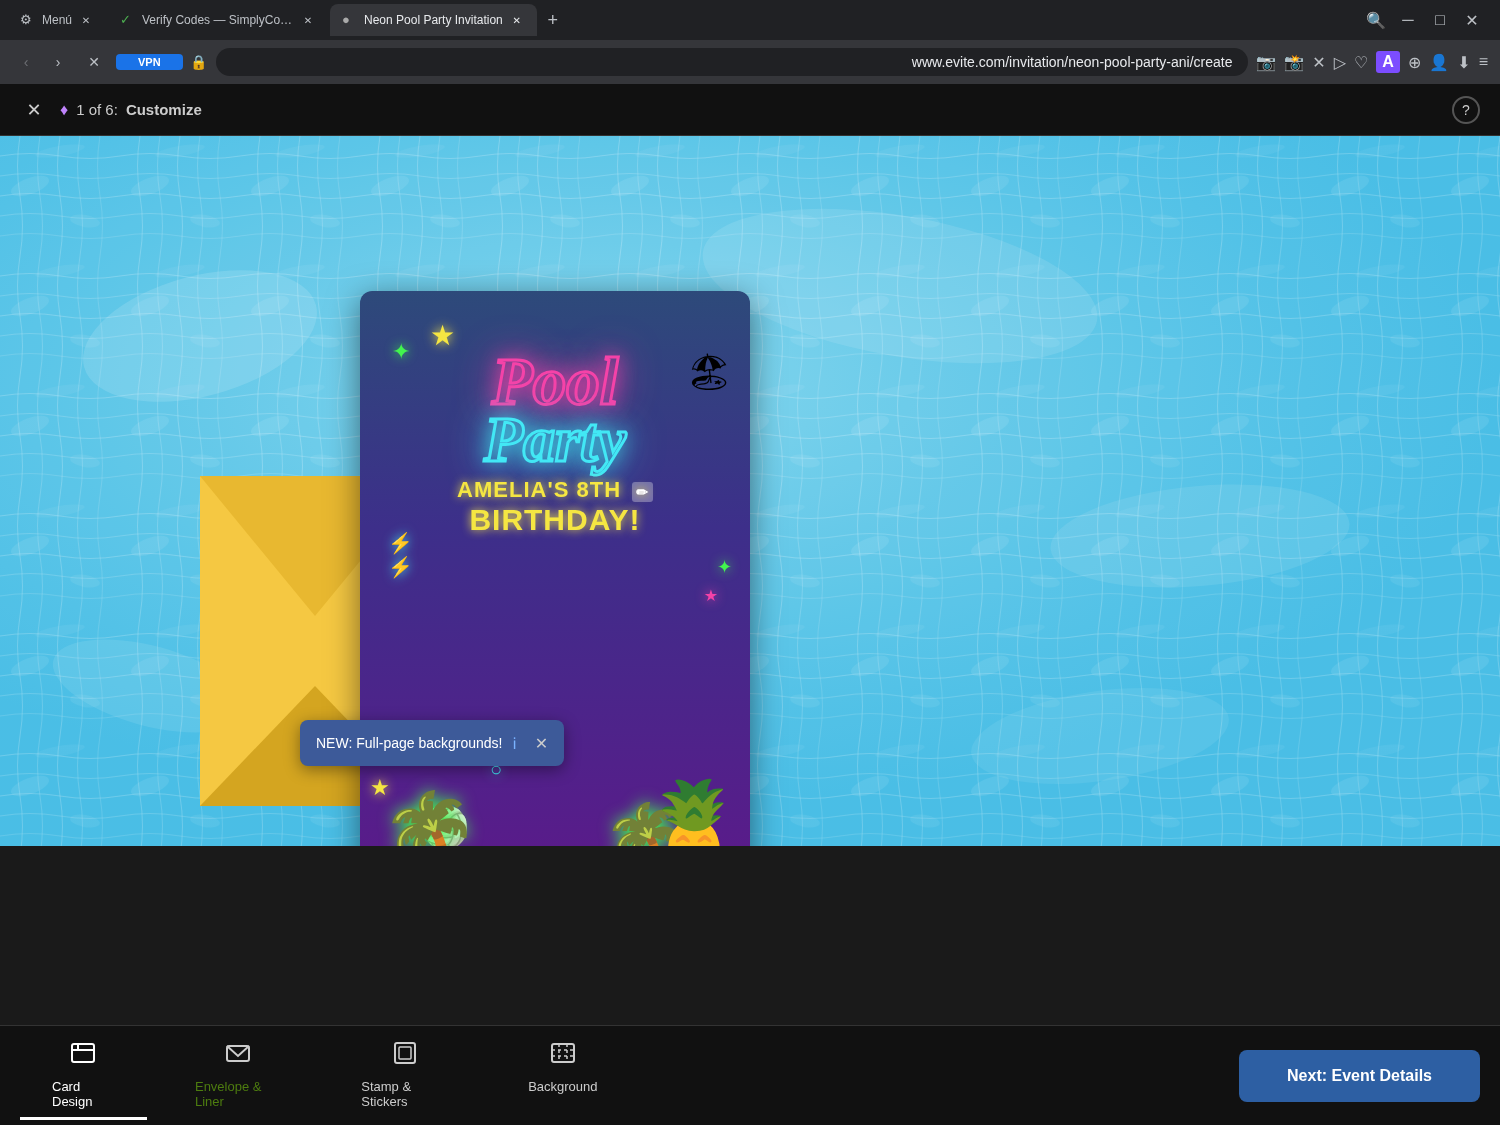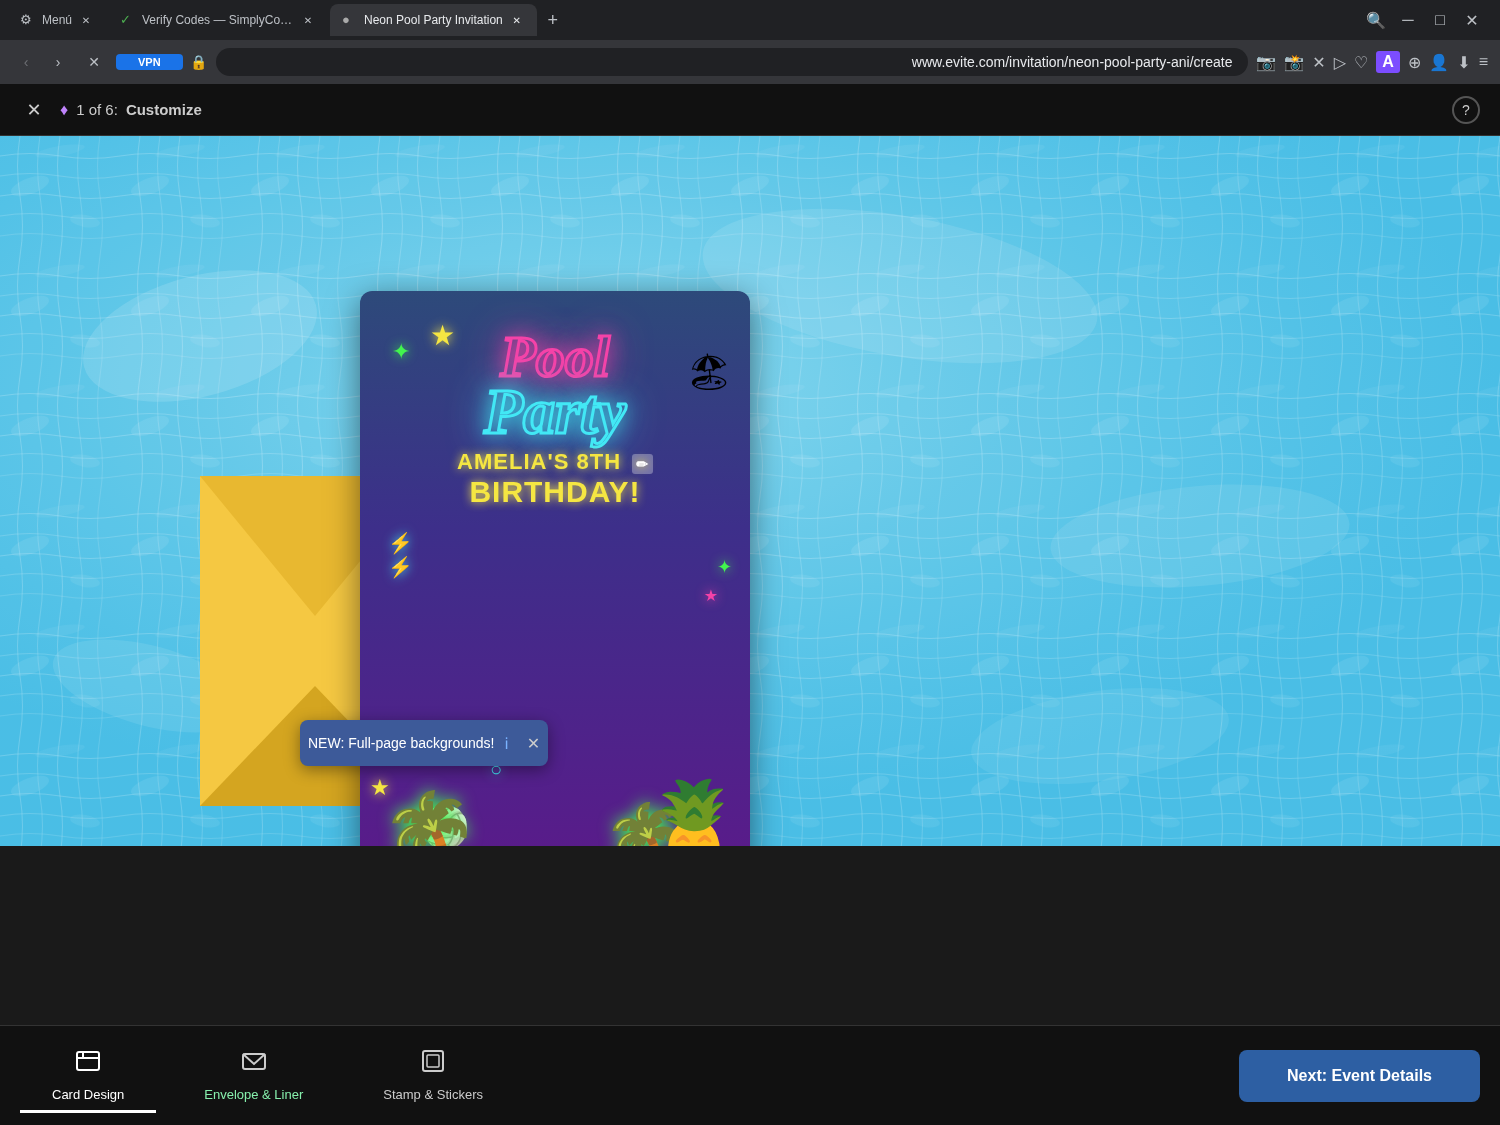--- a/index.html
+++ b/index.html
@@ -60,39 +60,39 @@
 
     
     .card-star-yellow-top { position: absolute; top: 28px; left: 70px; font-size: 28px; color: #f5e642; filter: drop-shadow(0 0 6px #f5e642); }
     .card-star-green-left { position: absolute; top: 48px; left: 32px; font-size: 22px; color: #42f54e; filter: drop-shadow(0 0 6px #42f54e); }
     .card-star-green-right { position: absolute; top: 265px; right: 18px; font-size: 18px; color: #42f54e; filter: drop-shadow(0 0 6px #42f54e); }
     .card-star-pink-right { position: absolute; top: 295px; right: 32px; font-size: 16px; color: #f542a8; filter: drop-shadow(0 0 6px #f542a8); }
     .card-beach-ball { position: absolute; top: 60px; right: 18px; font-size: 36px; }
     .card-lightning { position: absolute; top: 240px; left: 28px; font-size: 20px; color: #42e8f5; filter: drop-shadow(0 0 6px #42e8f5); line-height: 1.2; }
 
     .card-pool-text { width: 100%; text-align: center; margin-top: 20px; position: relative; z-index: 2; }
-    .card-pool-word { font-size: 58px; font-weight: 900; font-style: italic; color: transparent; -webkit-text-stroke: 3px #f542a8; text-shadow: 0 0 20px #f542a8, 0 0 40px #f542a8; font-family: Georgia, serif; line-height: 0.9; }
+    .card-pool-word { font-size: 67px; font-weight: 900; font-style: italic; color: transparent; -webkit-text-stroke: 3px #f542a8; text-shadow: 0 0 20px #f542a8, 0 0 40px #f542a8; font-family: Georgia, serif; line-height: 0.9; margin-top: 20px; }
     .card-party-word { font-size: 64px; font-weight: 900; font-style: italic; color: transparent; -webkit-text-stroke: 3px #42e8f5; text-shadow: 0 0 20px #42e8f5, 0 0 40px #42e8f5; font-family: Georgia, serif; line-height: 0.9; }
 
     .card-birthday-text { text-align: center; margin-top: 8px; z-index: 2; position: relative; }
     .card-birthday-name { font-size: 22px; font-weight: 900; color: #f5e642; text-shadow: 0 0 10px #f5e642; letter-spacing: 1px; }
     .card-birthday-line { font-size: 30px; font-weight: 900; color: #f5e642; text-shadow: 0 0 10px #f5e642; letter-spacing: 1px; }
     .card-edit-icon { display: inline-block; font-size: 14px; color: #fff; background: rgba(255,255,255,0.3); padding: 2px 4px; border-radius: 3px; cursor: pointer; margin-left: 4px; }
 
     
     .card-bottom-art { position: absolute; bottom: 0; left: 0; right: 0; height: 200px; }
     .card-palm-left { position: absolute; bottom: 0; left: 20px; font-size: 80px; color: #42f54e; filter: drop-shadow(0 0 8px #42f54e); }
     .card-palm-right { position: absolute; bottom: 0; right: 60px; font-size: 70px; color: #42f54e; filter: drop-shadow(0 0 8px #42f54e); }
     .card-pineapple { position: absolute; bottom: 0; right: 0; font-size: 90px; }
     .card-ball-bottom { position: absolute; bottom: 30px; left: 60px; font-size: 40px; }
     .card-star-bottom-left { position: absolute; bottom: 80px; left: 10px; font-size: 22px; color: #f5e642; filter: drop-shadow(0 0 6px #f5e642); }
     .card-ring-bottom { position: absolute; bottom: 100px; left: 130px; font-size: 20px; color: #42e8f5; filter: drop-shadow(0 0 6px #42e8f5); }
 
     
-    .notification-toast { position: absolute; bottom: 80px; left: 300px; background: #3d5a99; border-radius: 8px; padding: 12px 8px; display: flex; align-items: center; gap: 10px; color: white; font-size: 14px; font-weight: 500; box-shadow: 0 4px 16px rgba(0,0,0,0.4); z-index: 10; }
+    .notification-toast { position: absolute; bottom: 80px; left: 300px; background: #3d5a99; border-radius: 8px; padding: 12px 16px; display: flex; align-items: center; gap: 10px; color: white; font-size: 14px; font-weight: 500; box-shadow: 0 4px 16px rgba(0,0,0,0.4); z-index: 10; }
     .toast-info-icon { font-size: 16px; color: #7ab3ff; cursor: pointer; }
     .toast-close { font-size: 16px; color: #ccc; cursor: pointer; margin-left: 8px; }
 
     
     .bottom-toolbar { position: absolute; bottom: 0; left: 0; right: 0; height: 100px; background: #111; border-top: 1px solid #333; display: flex; align-items: center; padding: 0 20px; }
     .toolbar-items { display: flex; gap: 16px; flex: 1; }
     .toolbar-item { display: flex; flex-direction: column; align-items: center; gap: 6px; padding: 8px 32px; cursor: pointer; color: #ccc; border-bottom: 3px solid transparent; }
     .toolbar-item.active { border-bottom: 3px solid white; color: white; }
     .toolbar-icon { font-size: 24px; }
     .toolbar-label { font-size: 13px; }
@@ -273,29 +273,41 @@
       <span class="toolbar-label">Card Design</span>
     </div>
 
     <div class="toolbar-item">
       <div class="toolbar-icon">
         <svg width="28" height="28" viewBox="0 0 28 28" fill="none" xmlns="http://www.w3.org/2000/svg">
           <rect x="3" y="7" width="22" height="15" rx="2" stroke="#ccc" stroke-width="2" fill="none"></rect>
           <polyline points="3,7 14,17 25,7" stroke="#ccc" stroke-width="2" fill="none"></polyline>
         </svg>
       </div>
-      <span class="toolbar-label" style="color:#86efac;">Envelope &amp; Liner</span>
+      <span class="toolbar-label" style="color:#4d7c0f;">Envelope &amp; Liner</span>
     </div>
 
     <div class="toolbar-item">
       <div class="toolbar-icon">
         <svg width="28" height="28" viewBox="0 0 28 28" fill="none" xmlns="http://www.w3.org/2000/svg">
           <rect x="4" y="4" width="20" height="20" rx="2" stroke="#ccc" stroke-width="2" fill="none"></rect>
           <rect x="8" y="8" width="12" height="12" rx="1" stroke="#ccc" stroke-width="1.5" fill="none"></rect>
         </svg>
       </div>
       <span class="toolbar-label" style="color:#ccc;">Stamp &amp; Stickers</span>
     </div>
 
+    <div class="toolbar-item">
+      <div class="toolbar-icon">
+        <svg width="28" height="28" viewBox="0 0 28 28" fill="none" xmlns="http://www.w3.org/2000/svg">
+          <rect x="3" y="5" width="22" height="18" rx="2" stroke="#ccc" stroke-width="2" fill="none"></rect>
+          <line x1="3" y1="11" x2="25" y2="11" stroke="#ccc" stroke-width="1.5" stroke-dasharray="3,3"></line>
+          <line x1="3" y1="17" x2="25" y2="17" stroke="#ccc" stroke-width="1.5" stroke-dasharray="3,3"></line>
+          <line x1="10" y1="5" x2="10" y2="23" stroke="#ccc" stroke-width="1.5" stroke-dasharray="3,3"></line>
+          <line x1="18" y1="5" x2="18" y2="23" stroke="#ccc" stroke-width="1.5" stroke-dasharray="3,3"></line>
+        </svg>
+      </div>
+      <span class="toolbar-label" style="color:#ccc;">Background</span>
+    </div>
   </div>
   <div class="toolbar-spacer"></div>
   <button class="next-btn">Next: Event Details</button>
 </div>
 
 </body></html>

